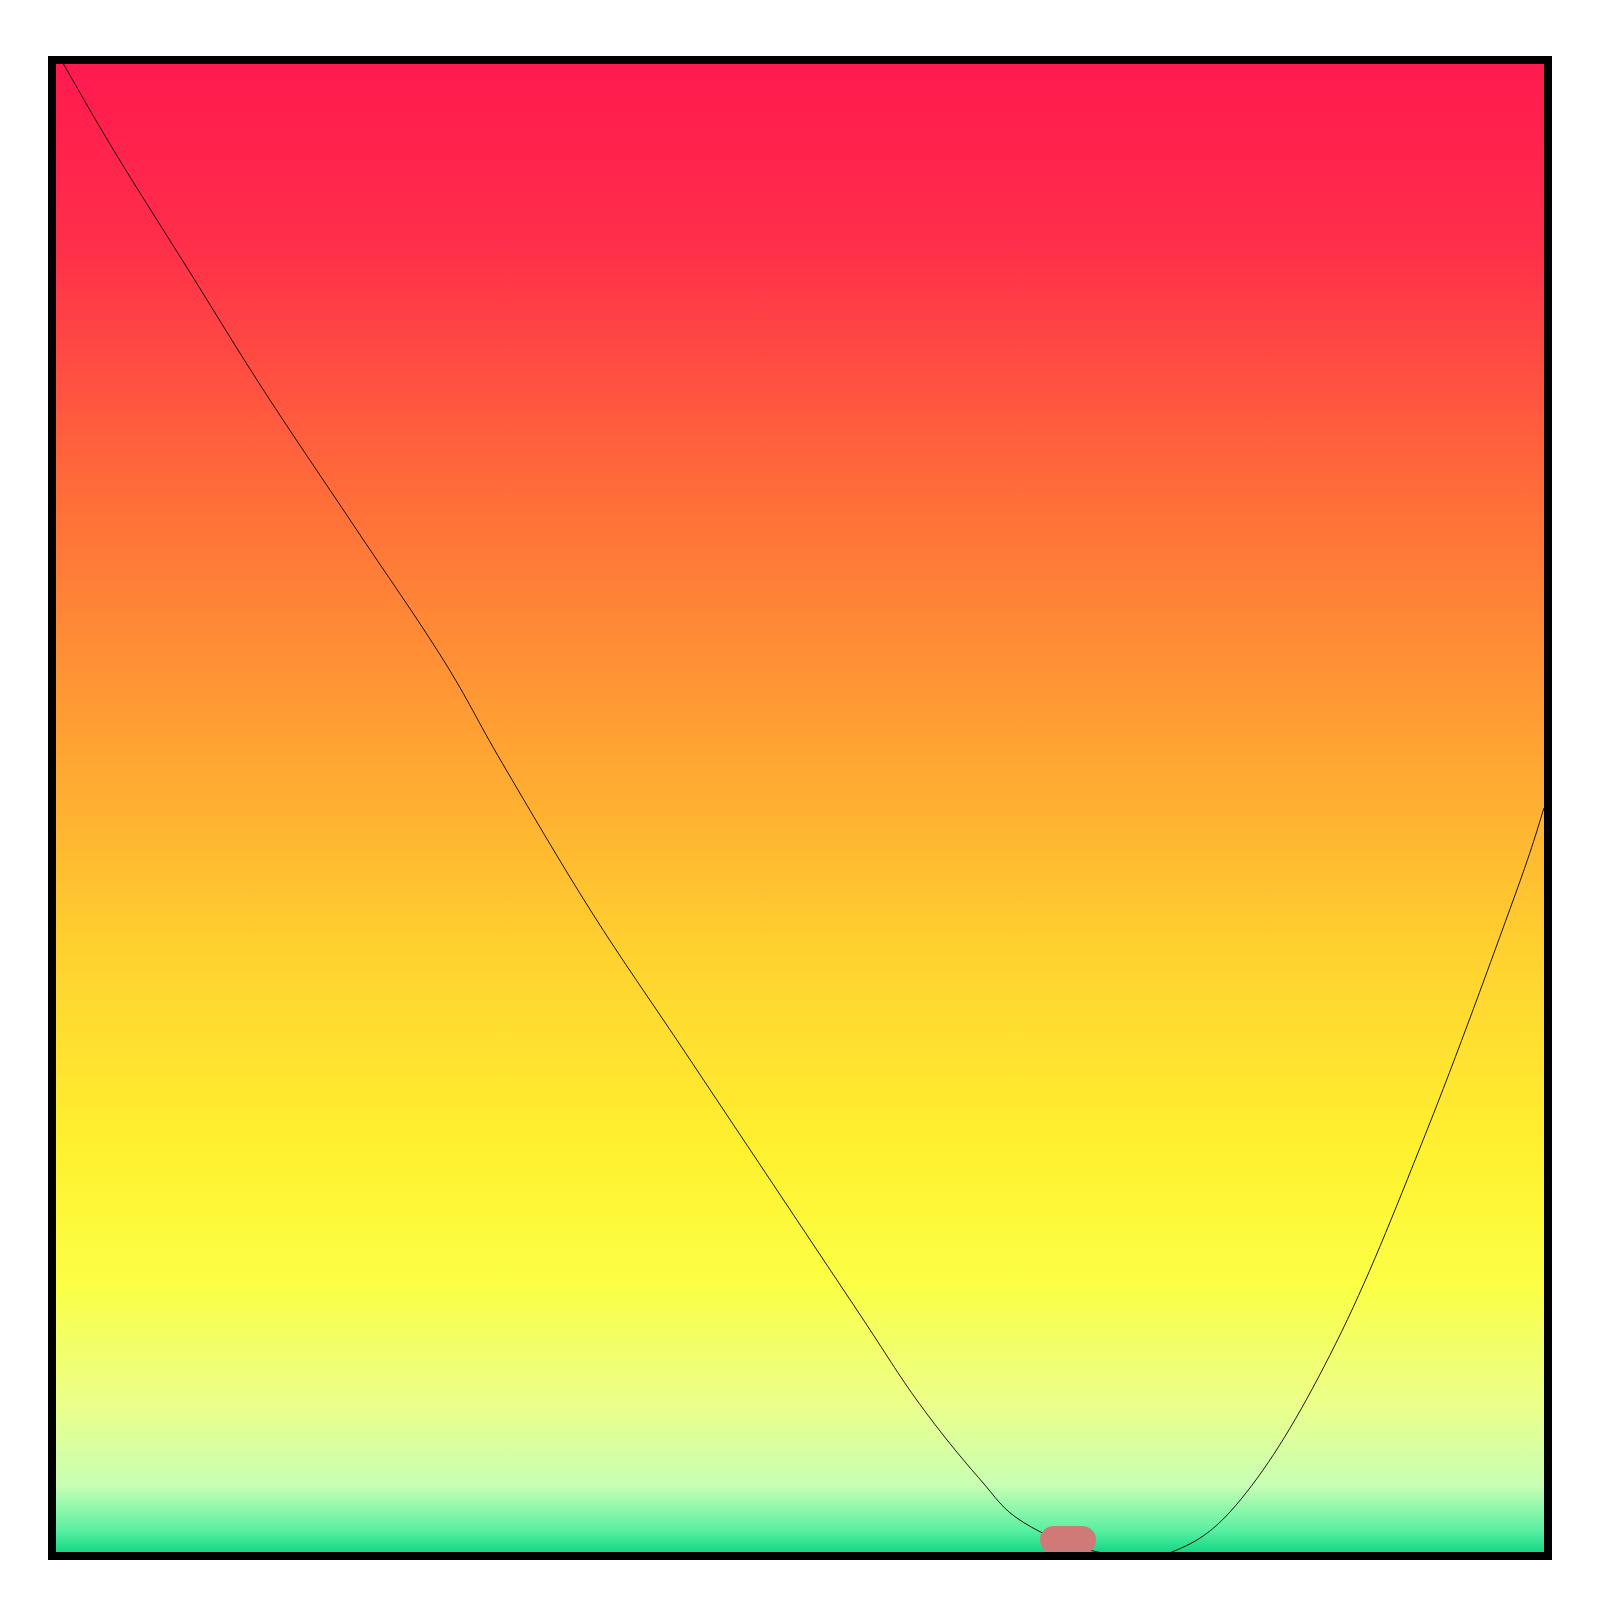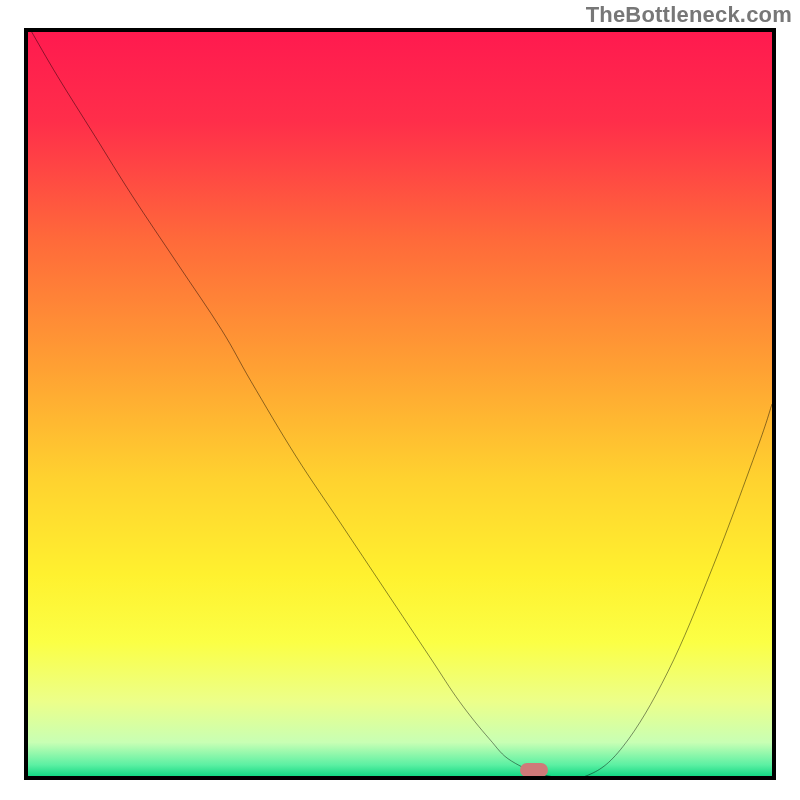--- a/index.html
+++ b/index.html
@@ -50,21 +50,20 @@
     height: 14px;
     background: #cf7a79;
     border-radius: 7px;
     transform: translate(-50%, -50%);
   }
 </style>
 </head>
 <body>
 
 <div class="container">
-  <div class="watermark">TheBottleneck.com</div>
 
   <div class="plot-frame">
     <svg class="gradient-bg" viewBox="0 0 100 100" preserveAspectRatio="none">
       <defs>
         <linearGradient id="bg-grad" x1="0" y1="0" x2="0" y2="1">
             <stop offset="0%" stop-color="#ff1a4f"></stop>
             <stop offset="12%" stop-color="#ff2e4a"></stop>
             <stop offset="28.000000000000004%" stop-color="#ff6a3a"></stop>
             <stop offset="45%" stop-color="#ffa033"></stop>
             <stop offset="60%" stop-color="#ffd22f"></stop>

